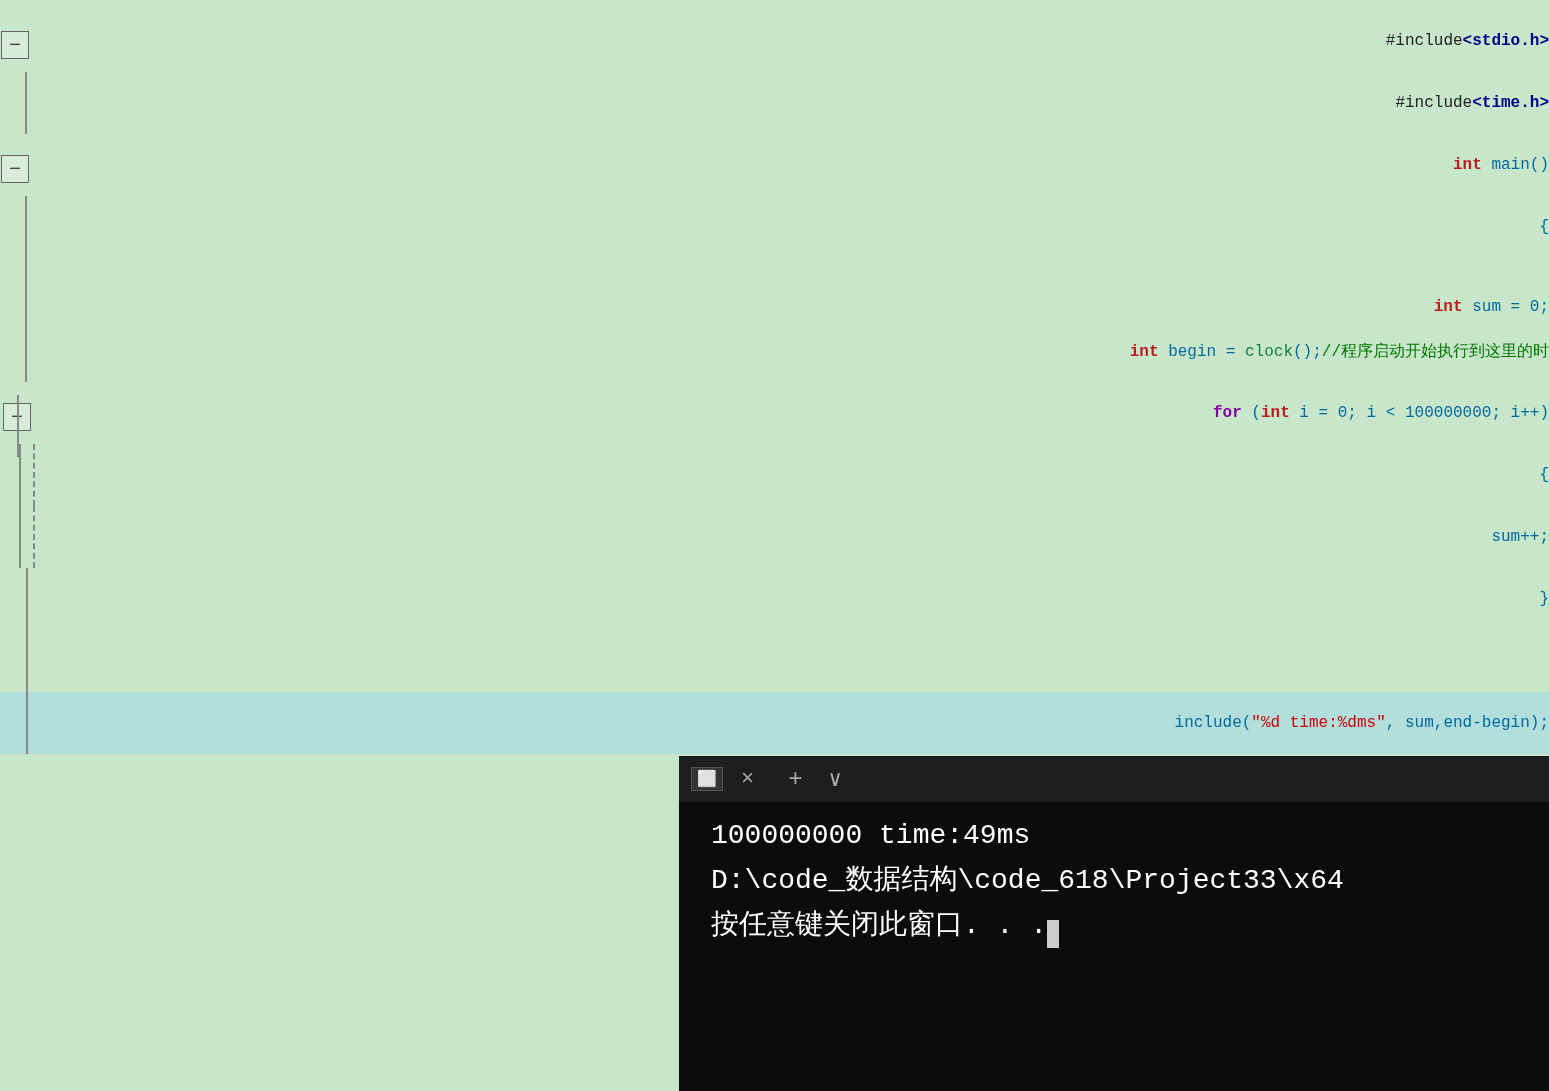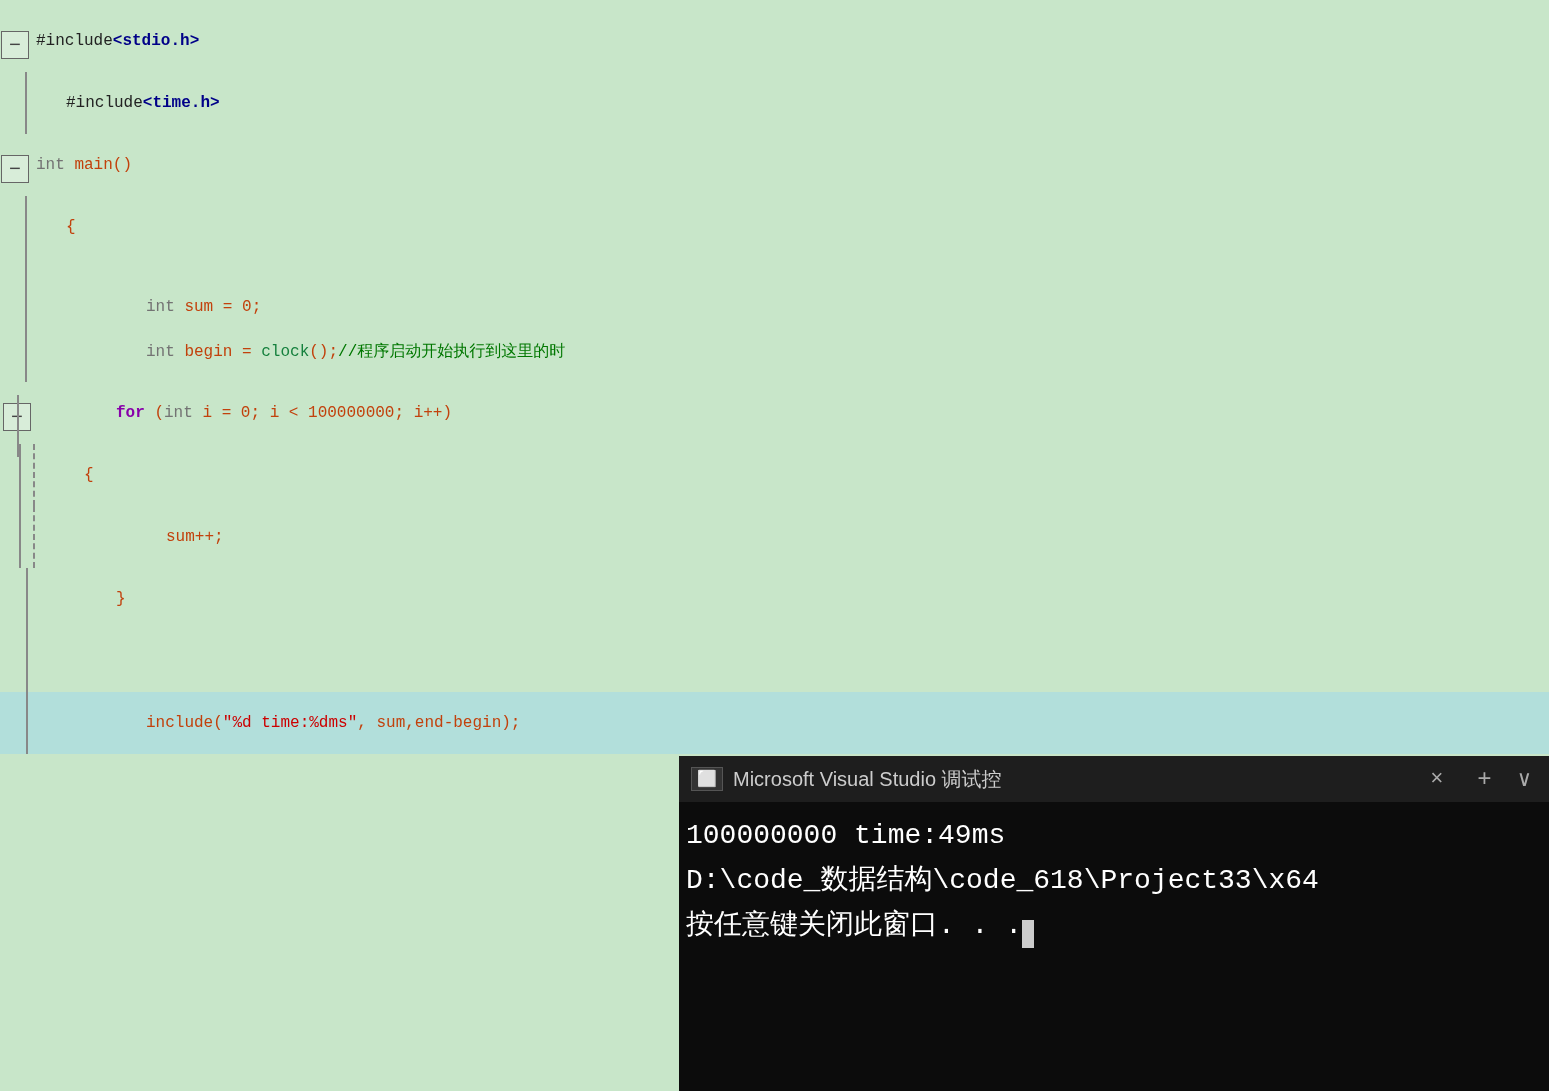--- a/index.html
+++ b/index.html
@@ -35,26 +35,26 @@
       color: #444;
       font-size: 20px;
       margin-right: 6px;
       margin-top: 8px;
       flex-shrink: 0;
       cursor: pointer;
       background: rgba(255,255,255,0.3);
     }
 
     
-    .kw-blue { color: #737373; font-weight: normal; }
+    .kw-blue { color: #b91c1c; font-weight: bold; }
     .kw-darkblue { color: #000088; font-weight: bold; }
     .str-red { color: #cc0000; }
     .comment-green { color: #007700; }
     .punct { color: #222222; }
-    .plain { color: #c2410c; }
+    .plain { color: #0369a1; }
     .fn-teal { color: #15803d; }
     .kw-for { color: #8800aa; font-weight: bold; }
 
     
     .terminal-panel {
       position: absolute;
       bottom: 0;
       right: 0;
       width: 870px;
       height: 335px;
@@ -111,21 +111,21 @@
 
     .terminal-chevron {
       color: #aaaaaa;
       font-size: 22px;
       cursor: pointer;
       padding: 2px 6px;
     }
 
     .terminal-body {
       flex: 1;
-      padding: 12px 7px;
+      padding: 12px 32px;
       font-size: 28px;
       font-family: 'Courier New', Courier, monospace;
       overflow: hidden;
     }
 
     .terminal-line {
       line-height: 1.6;
       white-space: nowrap;
     }
 
@@ -151,20 +151,21 @@
     .left-marker {
       width: 36px;
       flex-shrink: 0;
       display: flex;
       align-items: center;
       justify-content: center;
     }
 
     .code-body {
       flex: 1;
+      text-align: right;
     }
   </style>
 </head>
 <body>
 
 <div class="editor-area">
 
   <div class="line-row">
     <div class="left-marker">
       <div class="fold-icon">−</div>
@@ -278,21 +279,20 @@
   <div class="line-row">
     
     
   </div>
 
 </div>
 
 <div class="terminal-panel">
   <div class="terminal-titlebar">
     <div class="terminal-icon">⬜</div>
-    <span class="terminal-title">Microsoft Visual Studio 调试控</span>
     <span class="terminal-close">×</span>
     <span class="terminal-plus">+</span>
     <span class="terminal-chevron">∨</span>
   </div>
   <div class="terminal-body">
     <div class="terminal-line">100000000 time:49ms</div>
     <div class="terminal-line">D:\code_数据结构\code_618\Project33\x64</div>
     <div class="terminal-line">按任意键关闭此窗口. . .<span class="cursor-blink"></span></div>
   </div>
 </div>

